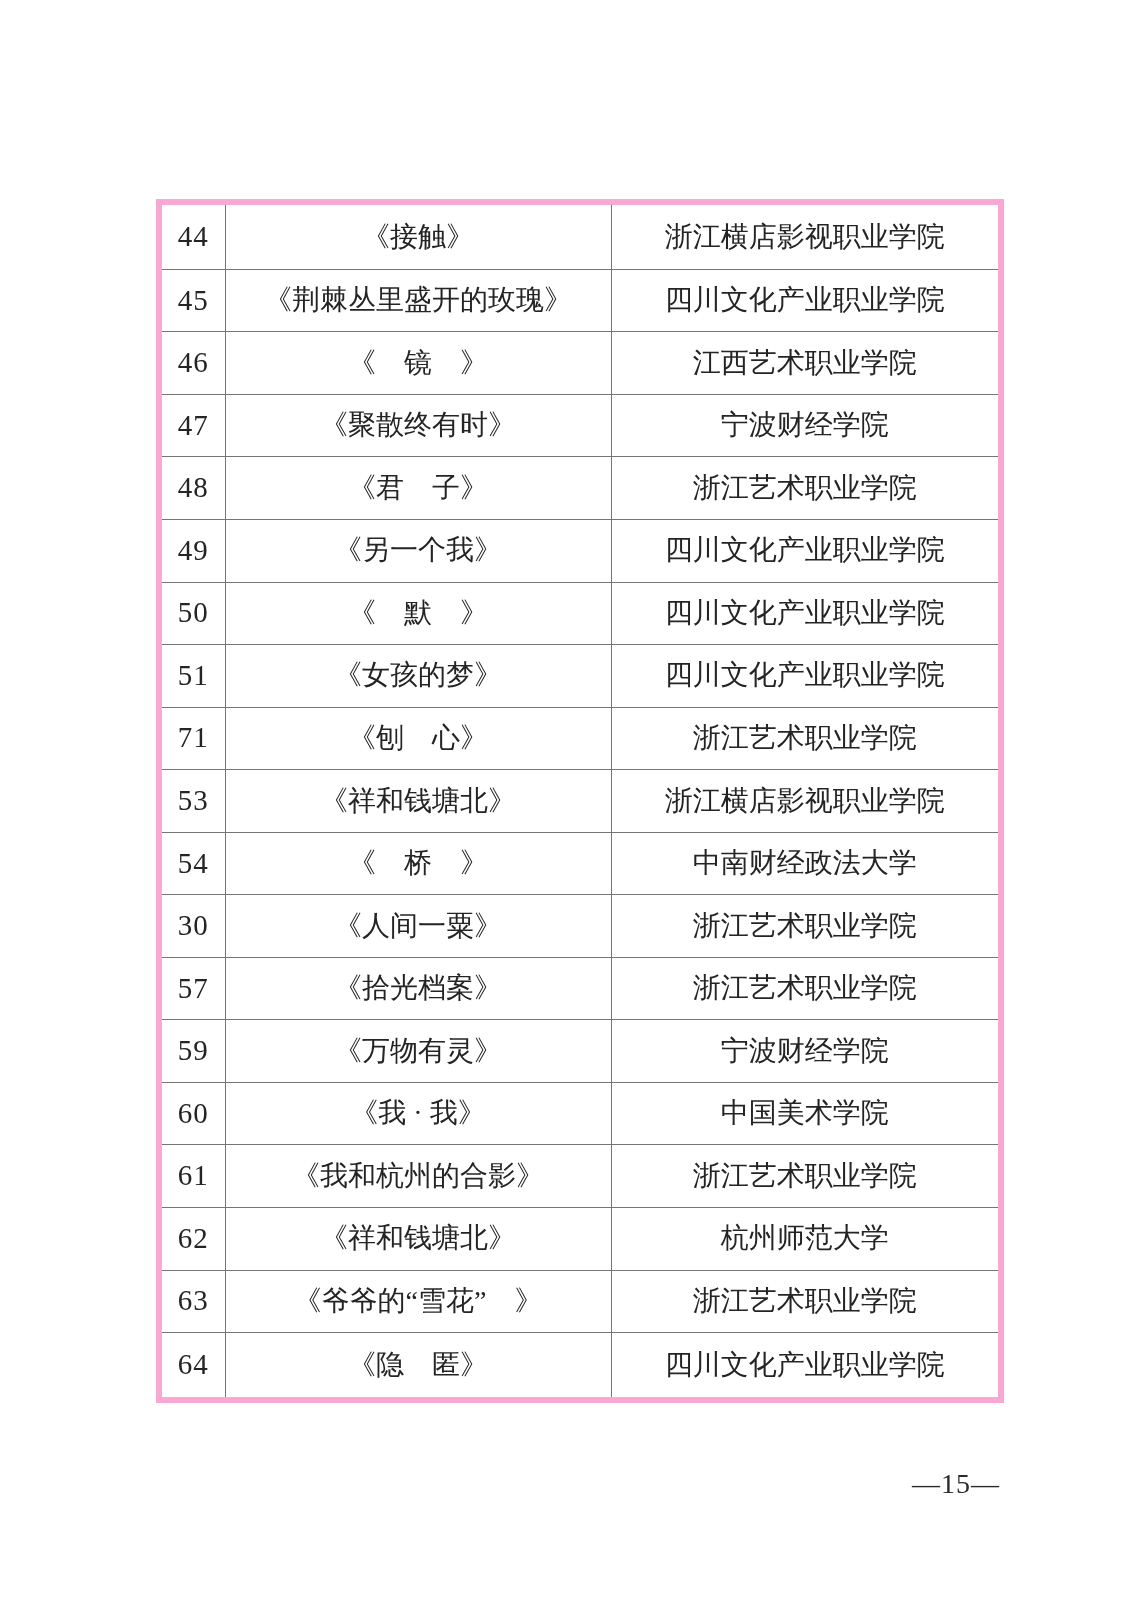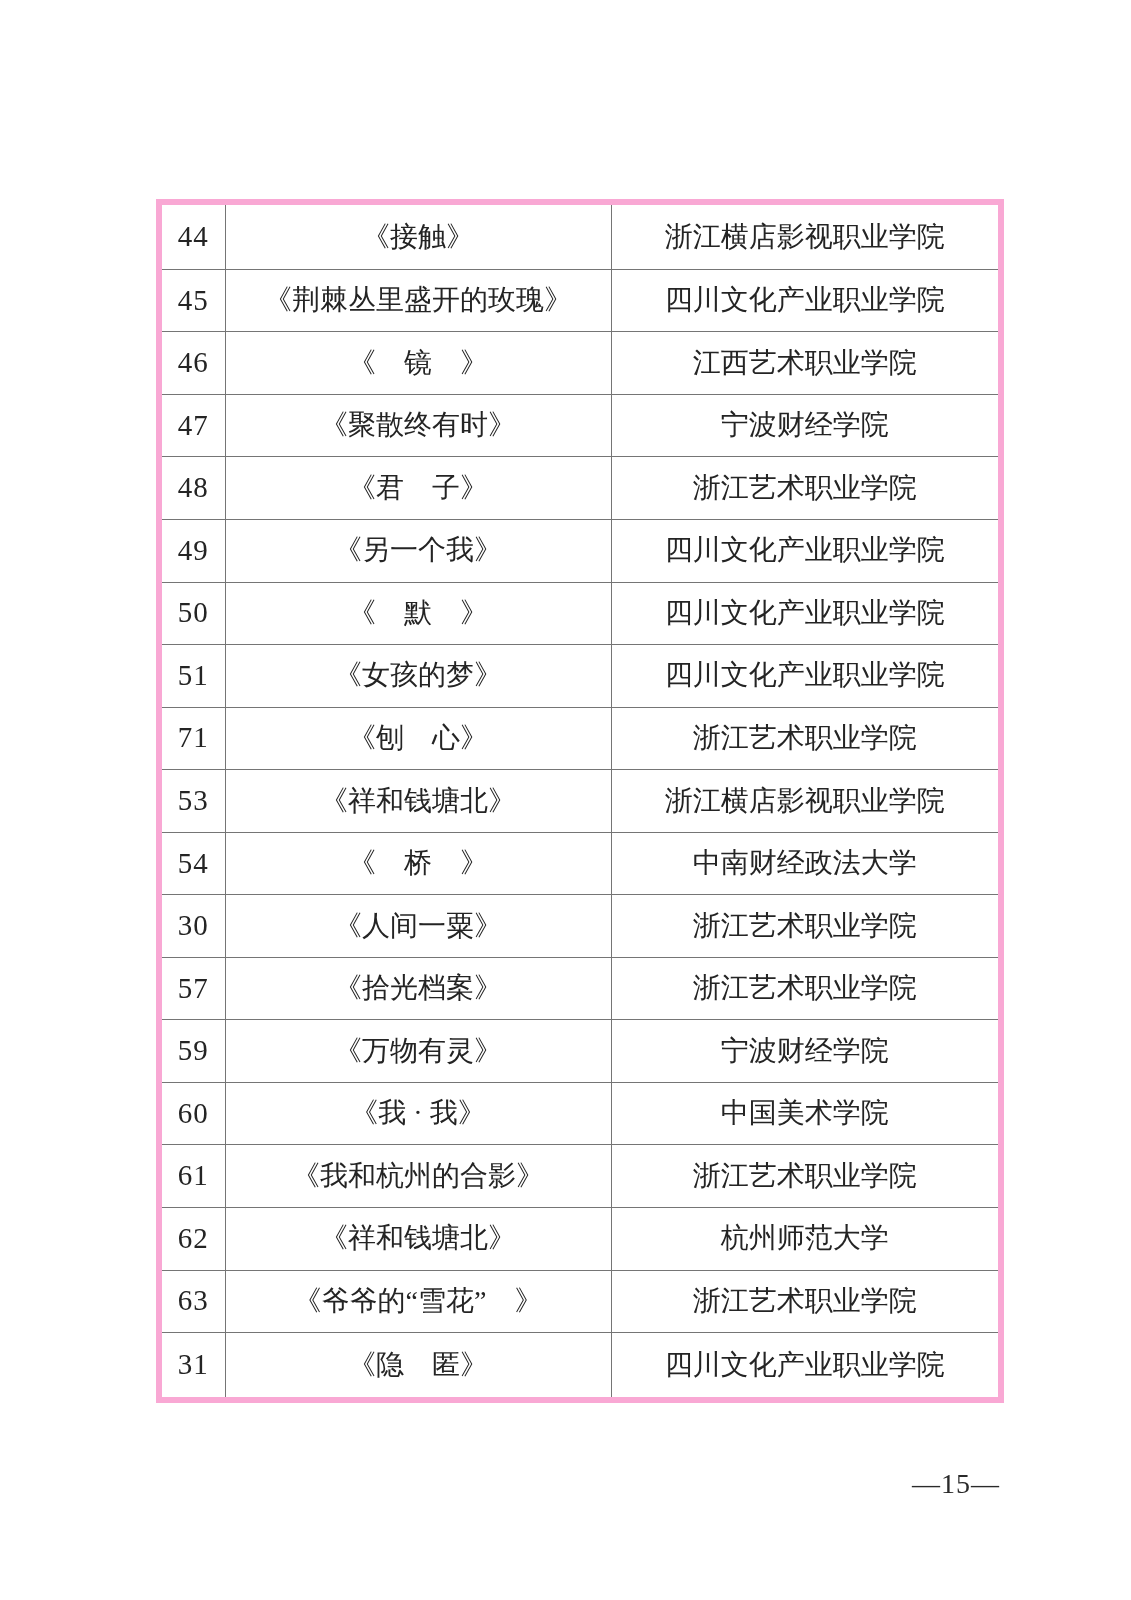--- a/index.html
+++ b/index.html
@@ -149,21 +149,21 @@
           <td class="row-number-cell">62</td>
           <td class="work-title-cell">《祥和钱塘北》</td>
           <td class="school-name-cell">杭州师范大学</td>
         </tr>
         <tr>
           <td class="row-number-cell">63</td>
           <td class="work-title-cell">《爷爷的“雪花”　》</td>
           <td class="school-name-cell">浙江艺术职业学院</td>
         </tr>
         <tr>
-          <td class="row-number-cell">31</td>
+          <td class="row-number-cell">64</td>
           <td class="work-title-cell">《隐　匿》</td>
           <td class="school-name-cell">四川文化产业职业学院</td>
         </tr>
       </tbody>
   </table>
 
   <div class="page-number">—15—</div>
 </div>
 
 </body></html>

